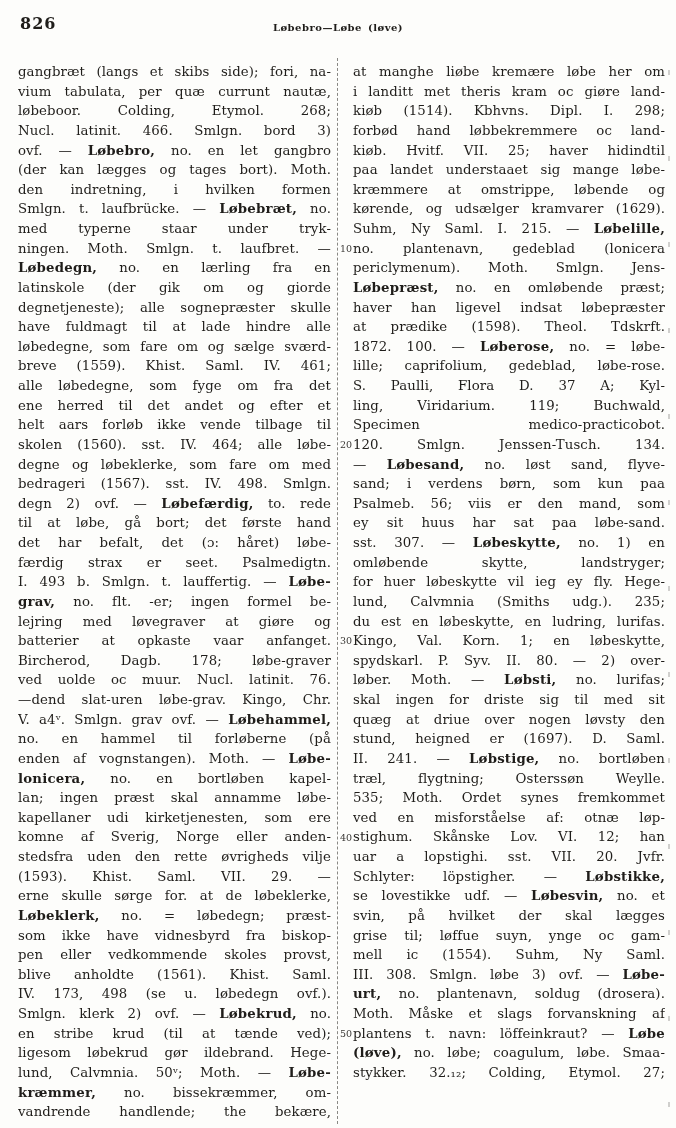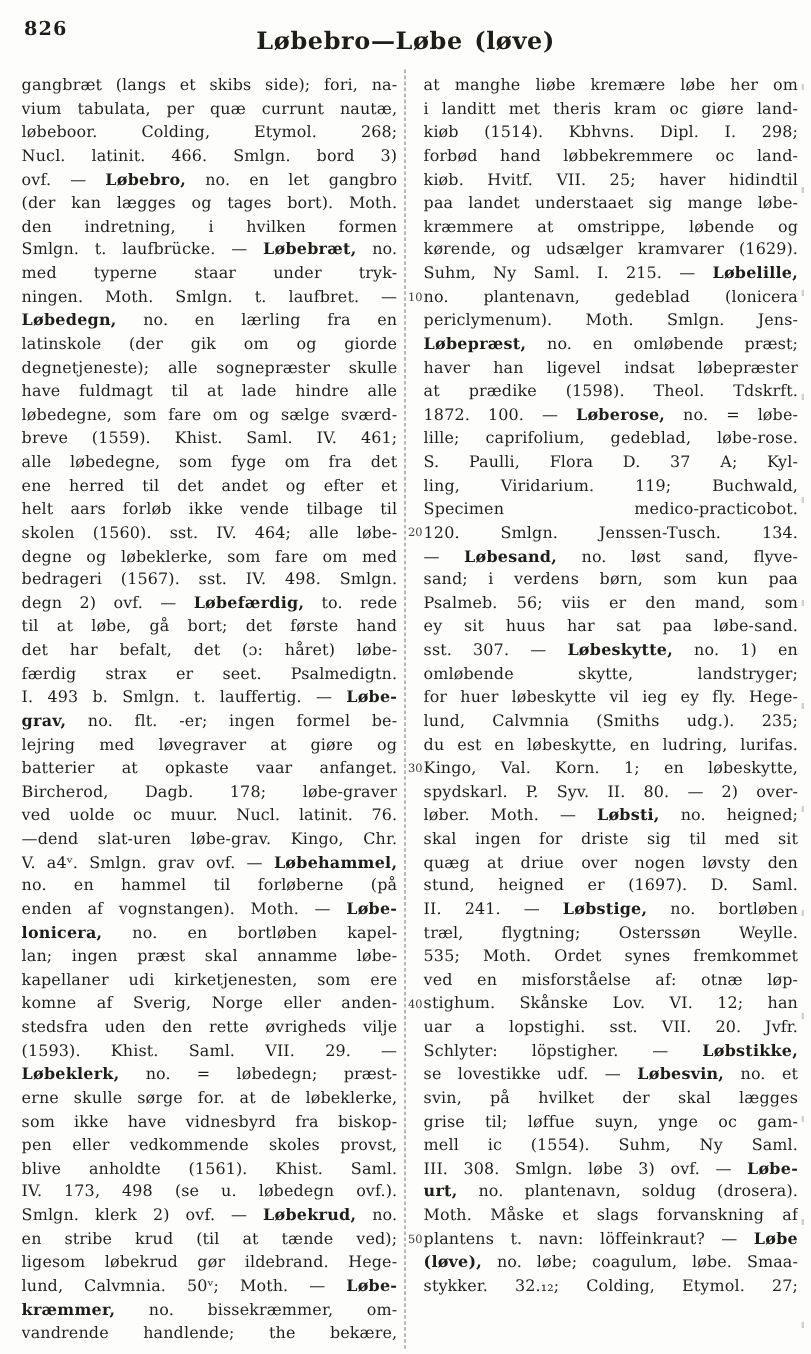--- a/index.html
+++ b/index.html
@@ -19,21 +19,21 @@
   .page{position:absolute;inset:0;}
   
   .header{position:absolute;top:10px;left:0;width:676px;height:40px;}
   .pagenum{
     position:absolute;left:20px;top:4px;
     font-size:16px;font-weight:700;letter-spacing:1px;
   }
   .title{
     position:absolute;left:0;right:0;top:12px;
     text-align:center;
-    font-size:20px;font-weight:700;letter-spacing:.5px;
+    font-size:10px;font-weight:700;letter-spacing:.5px;
     word-spacing:2px;
   }
   
   .col{
     position:absolute;top:62px;
     height:1062px;
     overflow:hidden;
   }
   .col-left{left:18px;width:313px;}
   .col-right{left:353px;width:312px;}
@@ -119,22 +119,22 @@
       <div class="tline"><span>—dend slat-uren løbe-grav. Kingo, Chr.</span></div>
       <div class="tline"><span>V. a4ᵛ. Smlgn. grav ovf. — </span><b>Løbehammel,</b></div>
       <div class="tline"><span>no. en hammel til forløberne (på</span></div>
       <div class="tline"><span>enden af vognstangen). Moth. — </span><b>Løbe-</b></div>
       <div class="tline"><b>lonicera,</b><span> no. en bortløben kapel-</span></div>
       <div class="tline"><span>lan; ingen præst skal annamme løbe-</span></div>
       <div class="tline"><span>kapellaner udi kirketjenesten, som ere</span></div>
       <div class="tline"><span>komne af Sverig, Norge eller anden-</span></div>
       <div class="tline"><span>stedsfra uden den rette øvrigheds vilje</span></div>
       <div class="tline"><span>(1593). Khist. Saml. VII. 29. —</span></div>
+      <div class="tline"><span>erne skulle sørge for. at de løbeklerke,</span></div>
       <div class="tline"><b>Løbeklerk,</b><span> no. = løbedegn; præst-</span></div>
-      <div class="tline"><span>erne skulle sørge for. at de løbeklerke,</span></div>
       <div class="tline"><span>som ikke have vidnesbyrd fra biskop-</span></div>
       <div class="tline"><span>pen eller vedkommende skoles provst,</span></div>
       <div class="tline"><span>blive anholdte (1561). Khist. Saml.</span></div>
       <div class="tline"><span>IV. 173, 498 (se u. løbedegn ovf.).</span></div>
       <div class="tline"><span>Smlgn. klerk 2) ovf. — </span><b>Løbekrud,</b><span> no.</span></div>
       <div class="tline"><span>en stribe krud (til at tænde ved);</span></div>
       <div class="tline"><span>ligesom løbekrud gør ildebrand. Hege-</span></div>
       <div class="tline"><span>lund, Calvmnia. 50ᵛ; Moth. — </span><b>Løbe-</b></div>
       <div class="tline"><b>kræmmer,</b><span> no. bissekræmmer, om-</span></div>
       <div class="tline"><span>vandrende handlende; the bekære,</span></div>
@@ -175,21 +175,21 @@
       <div class="tline"><span>sand; i verdens børn, som kun paa</span></div>
       <div class="tline"><span>Psalmeb. 56; viis er den mand, som</span></div>
       <div class="tline"><span>ey sit huus har sat paa løbe-sand.</span></div>
       <div class="tline"><span>sst. 307. — </span><b>Løbeskytte,</b><span> no. 1) en</span></div>
       <div class="tline"><span>omløbende skytte, landstryger;</span></div>
       <div class="tline"><span>for huer løbeskytte vil ieg ey fly. Hege-</span></div>
       <div class="tline"><span>lund, Calvmnia (Smiths udg.). 235;</span></div>
       <div class="tline"><span>du est en løbeskytte, en ludring, lurifas.</span></div>
       <div class="tline"><span>Kingo, Val. Korn. 1; en løbeskytte,</span></div>
       <div class="tline"><span>spydskarl. P. Syv. II. 80. — 2) over-</span></div>
-      <div class="tline"><span>løber. Moth. — </span><b>Løbsti,</b><span> no. heigned;</span></div>
+      <div class="tline"><span>løber. Moth. — </span><b>Løbsti,</b><span> no. lurifas;</span></div>
       <div class="tline"><span>skal ingen for driste sig til med sit</span></div>
       <div class="tline"><span>quæg at driue over nogen løvsty den</span></div>
       <div class="tline"><span>stund, heigned er (1697). D. Saml.</span></div>
       <div class="tline"><span>II. 241. — </span><b>Løbstige,</b><span> no. bortløben</span></div>
       <div class="tline"><span>træl, flygtning; Osterssøn Weylle.</span></div>
       <div class="tline"><span>535; Moth. Ordet synes fremkommet</span></div>
       <div class="tline"><span>ved en misforståelse af: otnæ løp-</span></div>
       <div class="tline"><span>stighum. Skånske Lov. VI. 12; han</span></div>
       <div class="tline"><span>uar a lopstighi. sst. VII. 20. Jvfr.</span></div>
       <div class="tline"><span>Schlyter: löpstigher. — </span><b>Løbstikke,</b></div>

